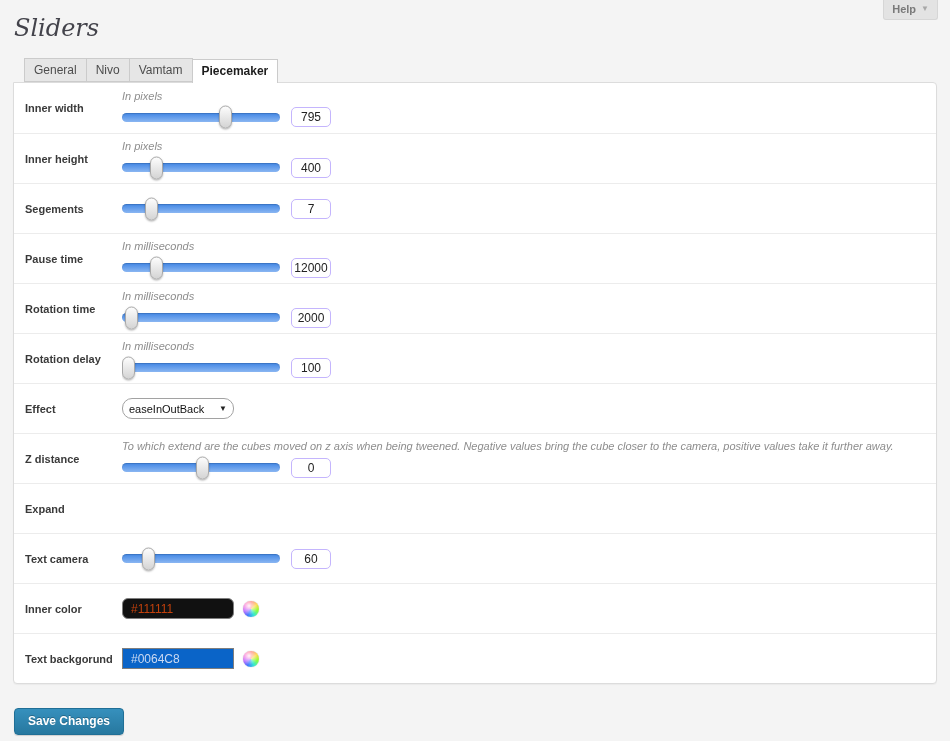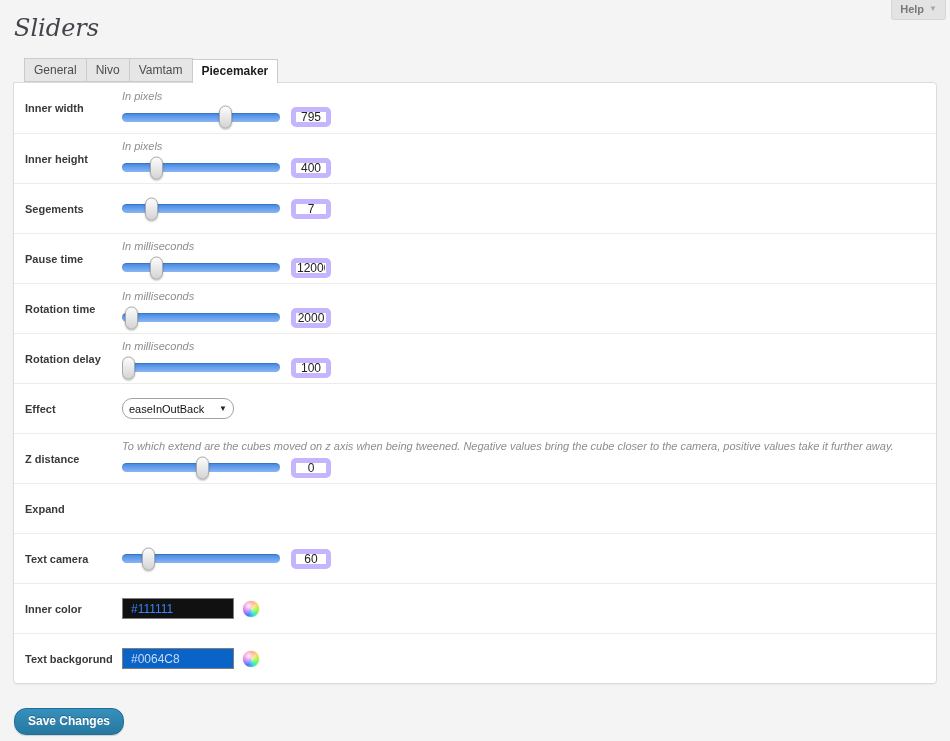--- a/index.html
+++ b/index.html
@@ -7,21 +7,21 @@
   body {
     width: 950px; height: 741px;
     background: #f4f4f4;
     font-family: "Liberation Sans", sans-serif;
     overflow: hidden;
   }
   .page { position: relative; width: 950px; height: 741px; }
 
   
   .help-tab {
-    position: absolute; top: 0; right: 4px;
+    position: absolute; top: 0; right: 12px;
     background: #e3e3e3; border: 1px solid #d6d6d6; border-top: none;
     border-radius: 0 0 3px 3px;
     padding: 3px 8px 4px;
     font-size: 11px; font-weight: bold; color: #7a7a7a;
     display: flex; align-items: center; gap: 5px; cursor: pointer;
   }
   .help-arrow { font-size: 8px; color: #a8a8a8; line-height: 1; }
 
   
   .page-title {
@@ -90,21 +90,21 @@
     position: absolute; top: 50%; transform: translateY(-50%);
     width: 13px; height: 23px; border-radius: 7px;
     background: linear-gradient(180deg, #fdfdfd, #d4d4d4);
     border: 1px solid #a8a8a8;
     box-shadow: 0 1px 2px rgba(0,0,0,0.3);
     cursor: grab;
   }
   .value-input {
     margin-left: 11px;
     width: 40px; height: 20px;
-    border: 5px solid #c4b5fd; border-radius: 5px;
+    border: 1px solid #c4b5fd; border-radius: 5px;
     text-align: center; font-size: 12px; color: #222;
     font-family: "Liberation Sans", sans-serif;
     background: #fff; padding: 0 1px;
   }
 
   
   .select-box {
     width: 112px; height: 21px;
     border: 1px solid #a2a2a2; border-radius: 10px;
     background: #fff;
@@ -131,21 +131,21 @@
     box-shadow: 0 0 1px rgba(0,0,0,0.35);
   }
 
   
   .save-btn {
     margin: 24px 0 0 14px;
     display: inline-block;
     padding: 5px 13px 6px;
     background: linear-gradient(180deg, #3690bd, #27789f);
     border: 1px solid #206f96;
-    border-radius: 12px;
+    border-radius: 4px;
     color: #fff; font-weight: bold; font-size: 12px;
     font-family: "Liberation Sans", sans-serif;
     text-shadow: 0 -1px 0 rgba(0,0,0,0.25);
     box-shadow: 0 1px 1px rgba(0,0,0,0.15);
     cursor: pointer;
   }
 </style>
 </head>
 <body>
 
@@ -271,21 +271,21 @@
               <div class="slider-handle" style="left: 20px;"></div>
             </div>
             <input class="value-input" type="text" value="60" style="">
           </div>
         </div>
       </div>
       <div class="row">
         <div class="row-label">Inner color</div>
         <div class="row-content">
           <div class="controls">
-            <div class="color-input" style="background: rgb(17, 17, 17); color: #3b82f6;">#111111</div>
+            <div class="color-input" style="background: rgb(17, 17, 17); color: #c2410c; border-radius: 6px;">#111111</div>
             <div class="color-wheel"></div>
           </div>
         </div>
       </div>
       <div class="row">
         <div class="row-label">Text backgorund</div>
         <div class="row-content">
           <div class="controls">
             <div class="color-input" style="background: rgb(10, 100, 200); color: rgb(204, 218, 242);">#0064C8</div>
             <div class="color-wheel"></div>

